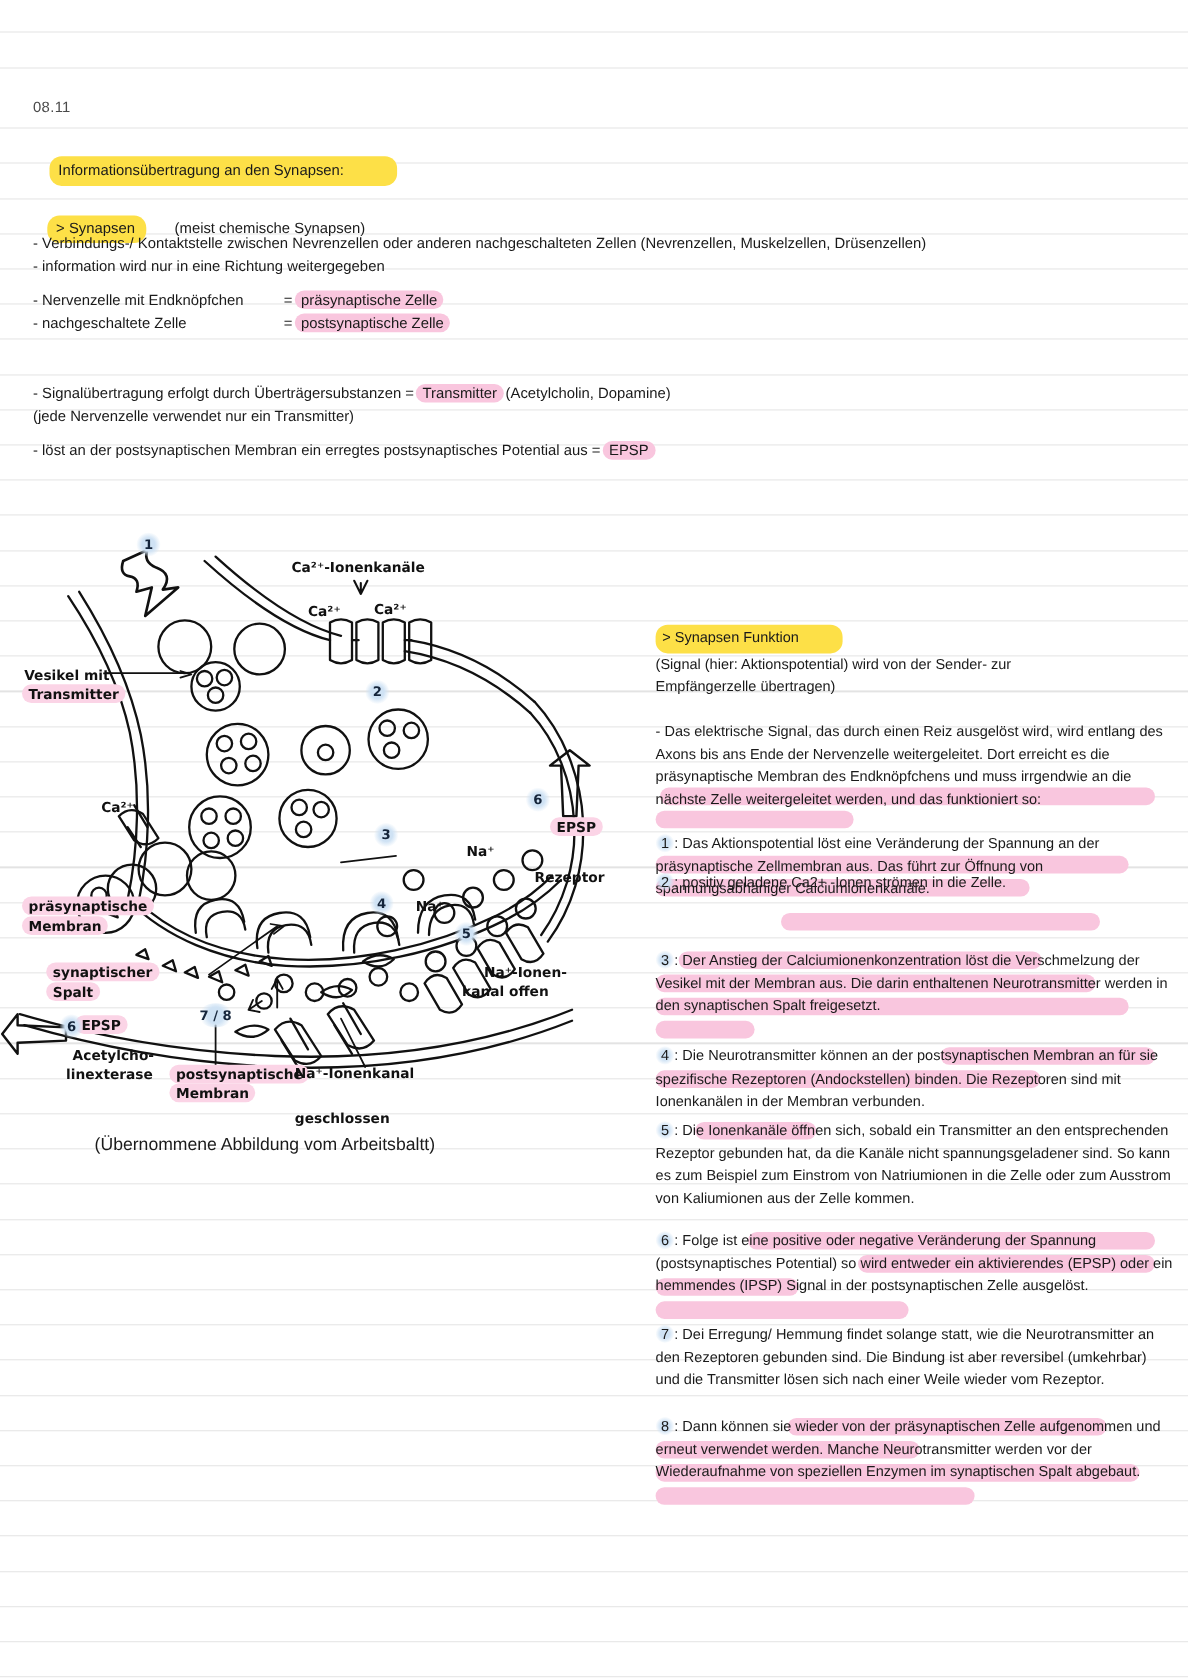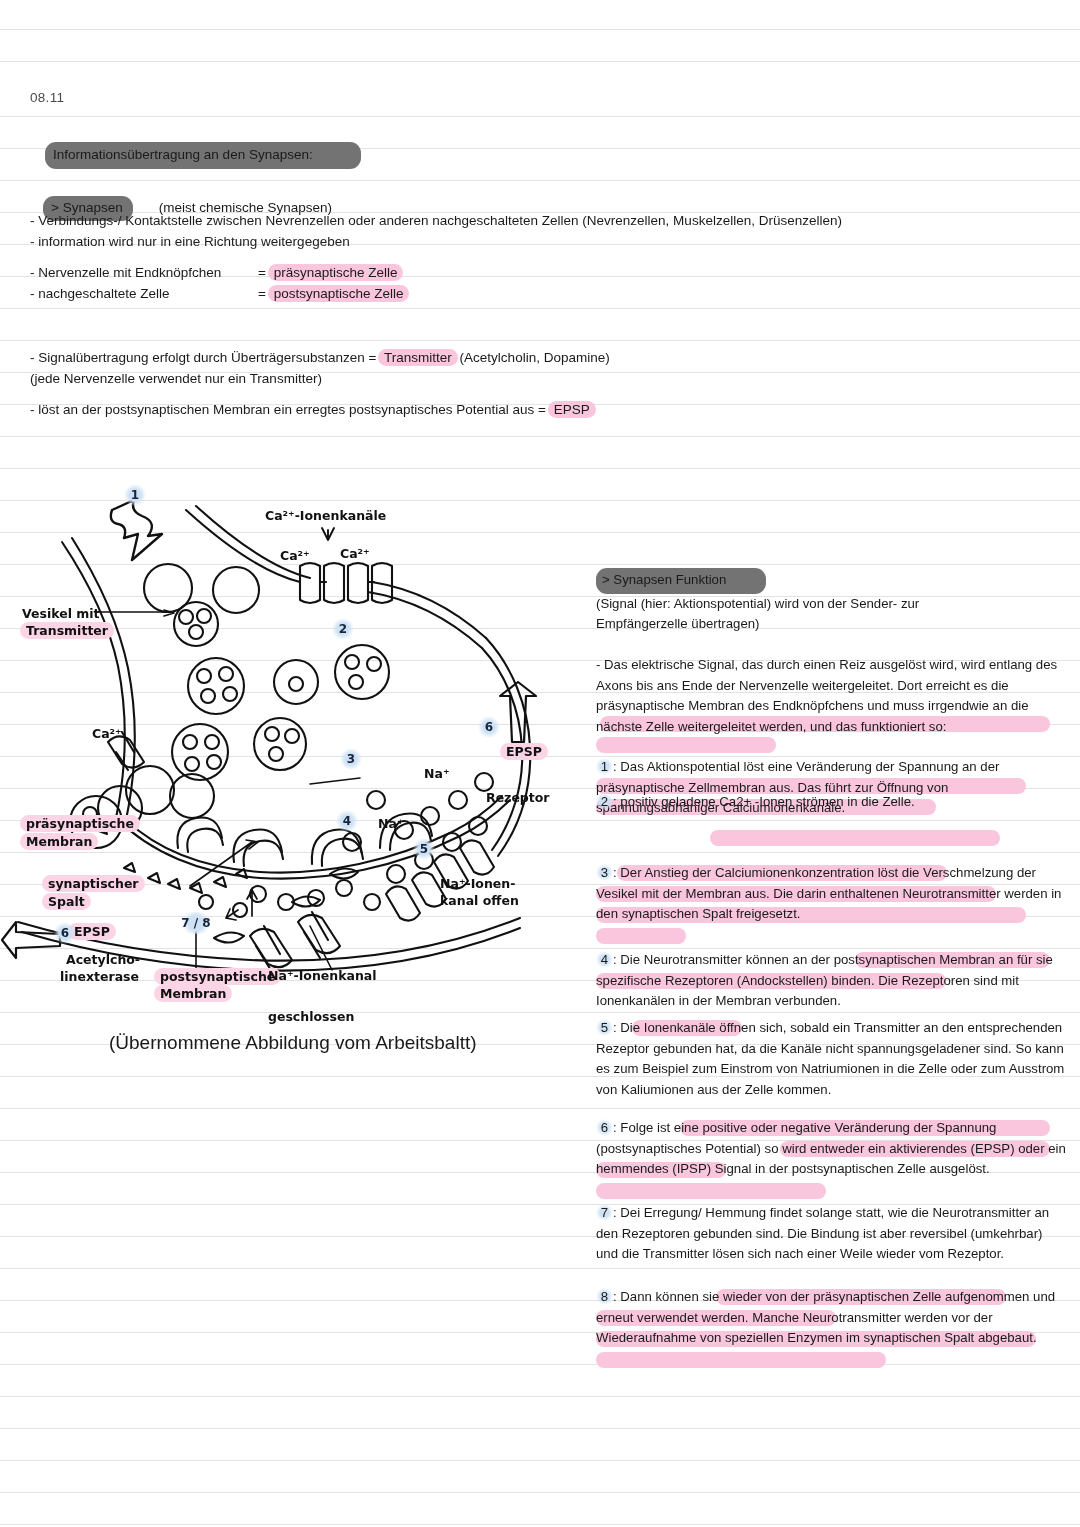--- a/index.html
+++ b/index.html
@@ -43,21 +43,21 @@
   }
   .hl-pink{background:#f9c6de;}
   .hl-pink-soft{background:#fbd4e6;}
 
   
   .pill{
     display:inline-block;
     border-radius:11px;
     padding:2px 10px 3px 8px;
   }
-  .pill-blue{background:#737373;}
+  .pill-blue{background:#fde047;}
 
   
   .stepnum{
     display:inline-block;width:17px;height:17px;line-height:17px;
     text-align:center;border-radius:50%;
     background:radial-gradient(circle,#cfe2f4 35%,rgba(207,226,244,0) 72%);
     font-weight:400;
   }
 
   
@@ -69,21 +69,21 @@
     font-size:12.5px;font-weight:700;color:#111;
     line-height:15px;white-space:pre;
   }
   .dmark{
     position:absolute;width:22px;height:22px;line-height:22px;text-align:center;
     font-family:"DejaVu Sans", sans-serif;font-size:12px;font-weight:700;color:#15253b;
     background:radial-gradient(circle,#cfe2f4 38%,rgba(207,226,244,0) 72%);
     border-radius:50%;
   }
   .caption{
-    position:absolute;font-size:19px;color:#1a1a1a;white-space:pre;margin-left:23px;
+    position:absolute;font-size:16px;color:#1a1a1a;white-space:pre;
   }
 
   
   .rblock{position:absolute;left:596px;width:470px;font-size:13.2px;line-height:20.6px;}
 </style>
 </head>
 <body>
 
 <div id="paper"></div>
 
@@ -278,21 +278,21 @@
     <div class="dlabel" style="left:66px;top:482px;">Acetylcho-</div>
     <div class="dlabel" style="left:60px;top:499px;">linexterase</div>
 
     <div class="dlabel" style="left:156px;top:499px;"><span class="hl hl-pink-soft">postsynaptische</span></div>
     <div class="dlabel" style="left:156px;top:516px;"><span class="hl hl-pink-soft">Membran</span></div>
 
     <div class="dlabel" style="left:268px;top:498px;">Na⁺-Ionenkanal</div>
     <div class="dlabel" style="left:268px;top:515px;margin-top:24px;">geschlossen</div>
 
     <div class="dlabel" style="left:440px;top:406px;">Na⁺-Ionen-</div>
-    <div class="dlabel" style="left:440px;top:423px;text-align:right;">kanal offen</div>
+    <div class="dlabel" style="left:420px;top:423px;text-align:right;">kanal offen</div>
 
     <div class="dlabel" style="left:486px;top:320px;">Rezeptor</div>
     <div class="dlabel" style="left:424px;top:296px;">Na⁺</div>
     <div class="dlabel" style="left:378px;top:346px;">Na⁺</div>
 
     <div class="dlabel" style="left:502px;top:274px;"><span class="hl hl-pink-soft">EPSP</span></div>
 
     <div class="dmark" style="left:124px;top:14px;">1</div>
     <div class="dmark" style="left:332px;top:148px;">2</div>
     <div class="dmark" style="left:340px;top:278px;">3</div>

